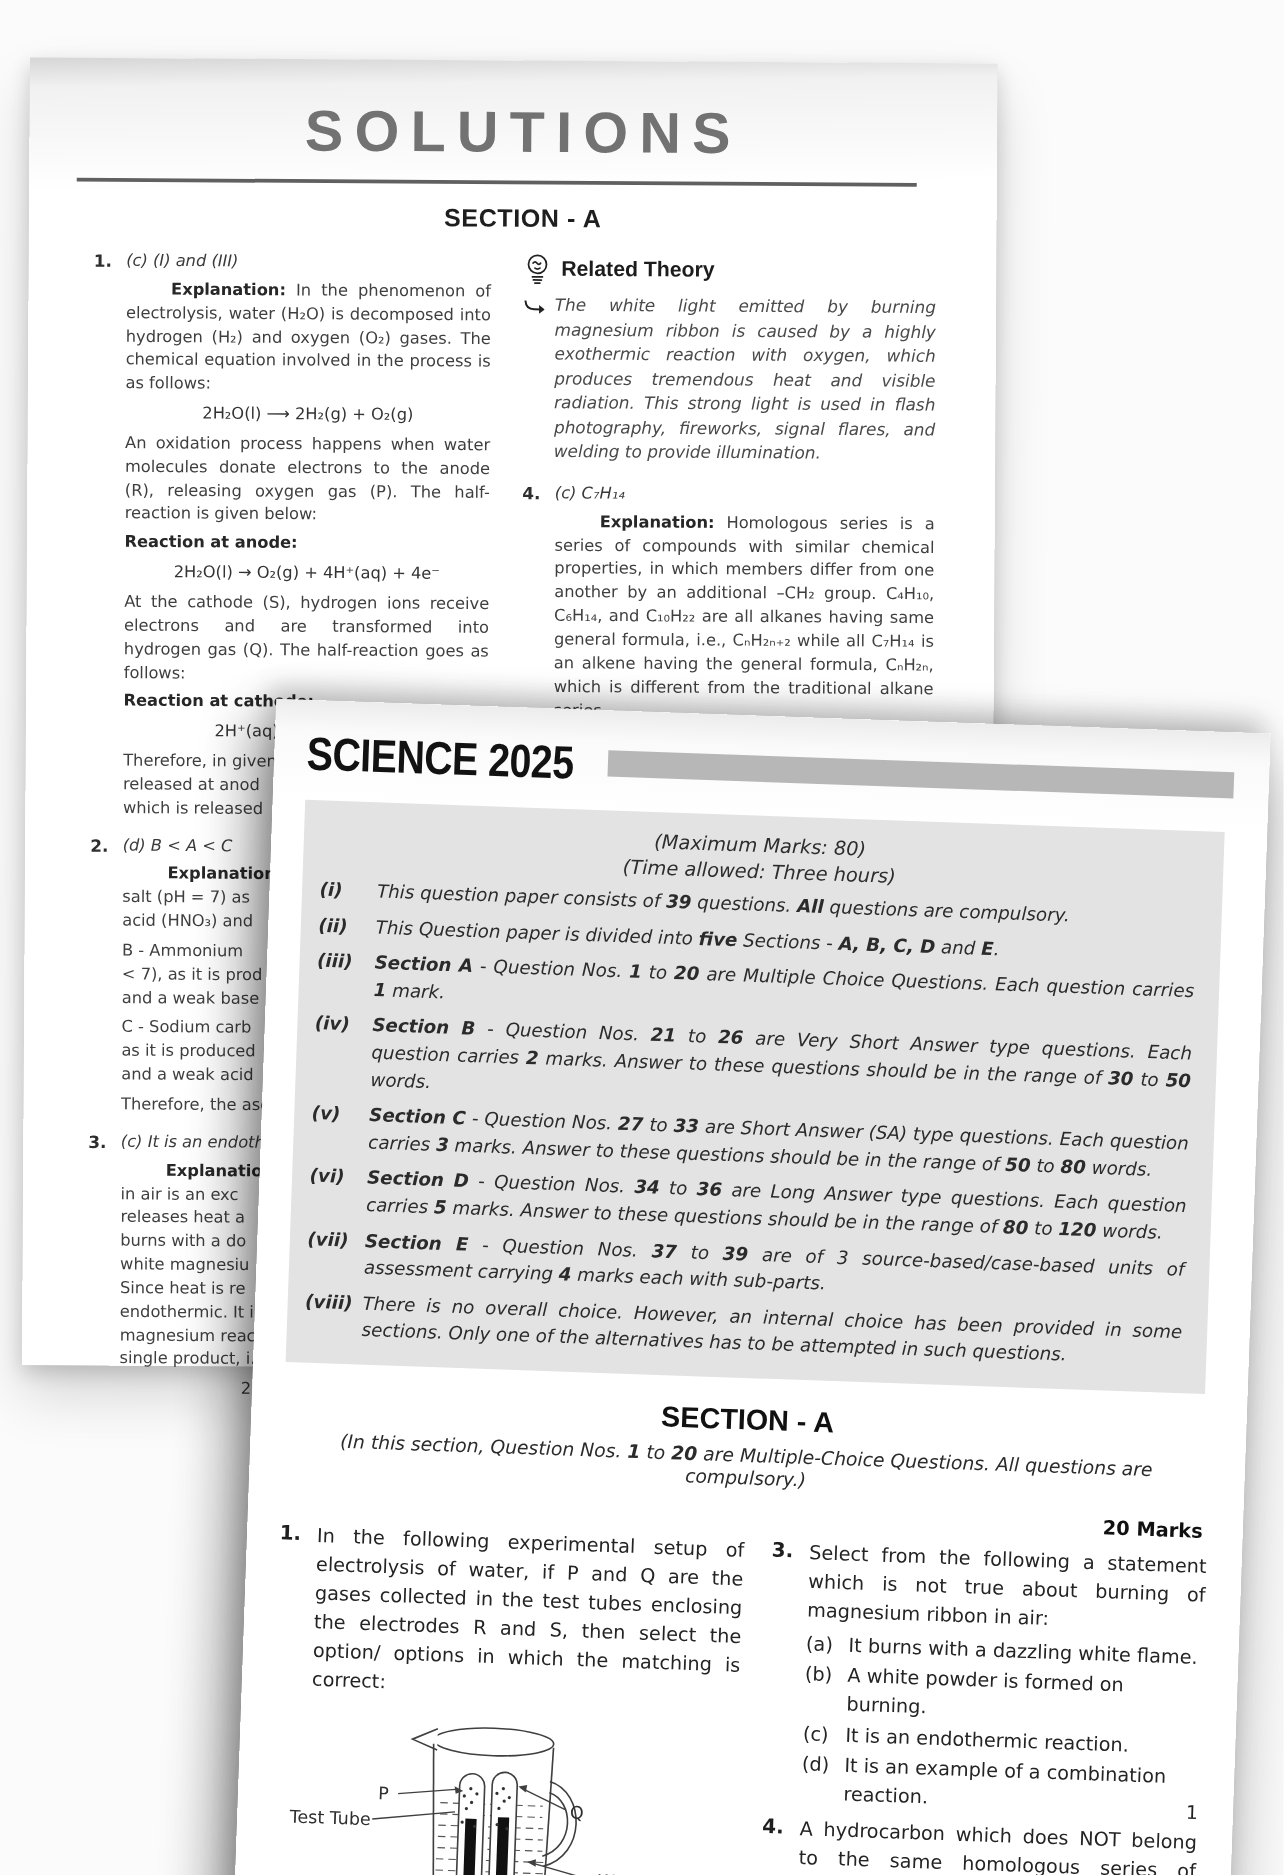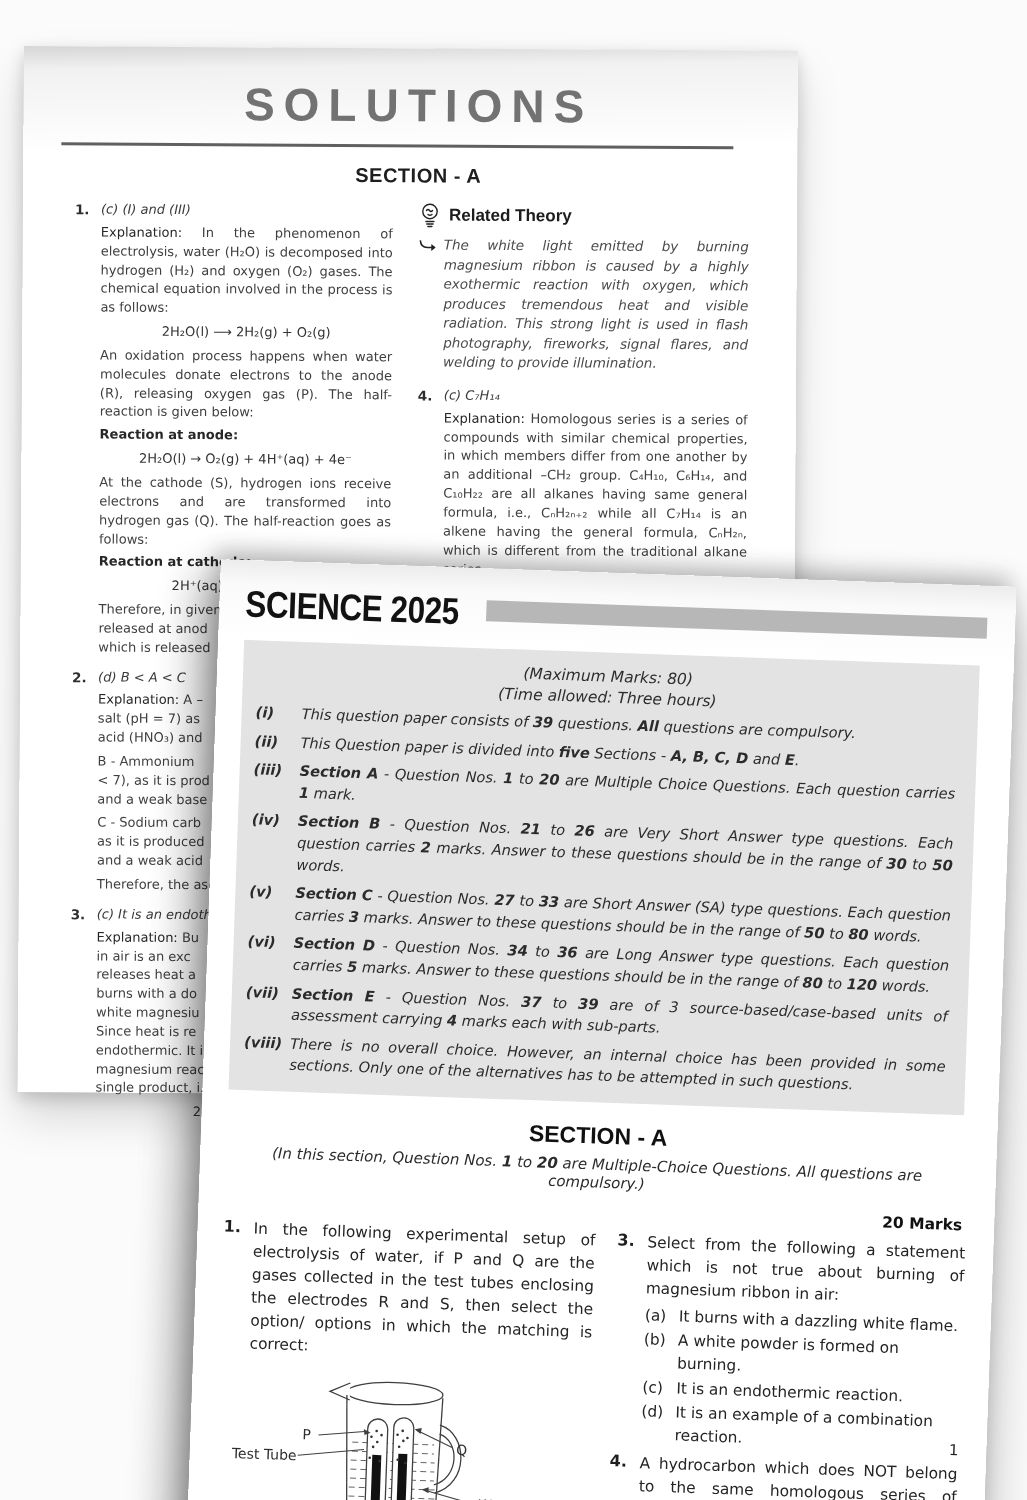--- a/index.html
+++ b/index.html
@@ -18,21 +18,21 @@
   .sol-section{text-align:center;font-family:"Liberation Sans",sans-serif;font-weight:700;font-size:20px;
                color:#1e1e1e;margin-top:17px;letter-spacing:.5px;}
   .sol-cols{display:flex;gap:26px;margin-top:15px;font-size:13px;line-height:1.45;color:#3f3f3f;}
   .colL{width:318px;flex:0 0 318px;}
   .colR{width:330px;flex:0 0 330px;}
   .qa{display:flex;margin-bottom:11px;}
   .qnum{flex:0 0 26px;font-weight:700;color:#2e2e2e;font-size:13.5px;}
   .qbody{flex:1;min-width:0;}
   .ans{font-style:italic;margin-bottom:4px;color:#3a3a3a;}
   p.just{text-align:justify;margin:2px 0;}
-  .lbl{font-weight:400;color:#272727;}
+  .lbl{font-weight:700;color:#272727;margin-left:36px;}
   .sublbl{font-weight:700;margin:4px 0 2px;color:#272727;}
   .eq{text-align:center;margin:5px 0;color:#333;white-space:nowrap;}
   .frag{white-space:nowrap;}
   .gap{margin-top:5px;}
   .rt-head{display:flex;align-items:center;gap:8px;font-family:"Liberation Sans",sans-serif;
            font-weight:700;font-size:17px;color:#1c1c1c;margin:0 0 7px;}
   .rt-item{display:flex;gap:8px;}
   .rt-arrow{flex:0 0 17px;padding-top:4px;}
   .rt-body{font-style:italic;color:#4a4a4a;text-align:justify;font-size:13.5px;}
   .rt2{margin-top:14px;}

